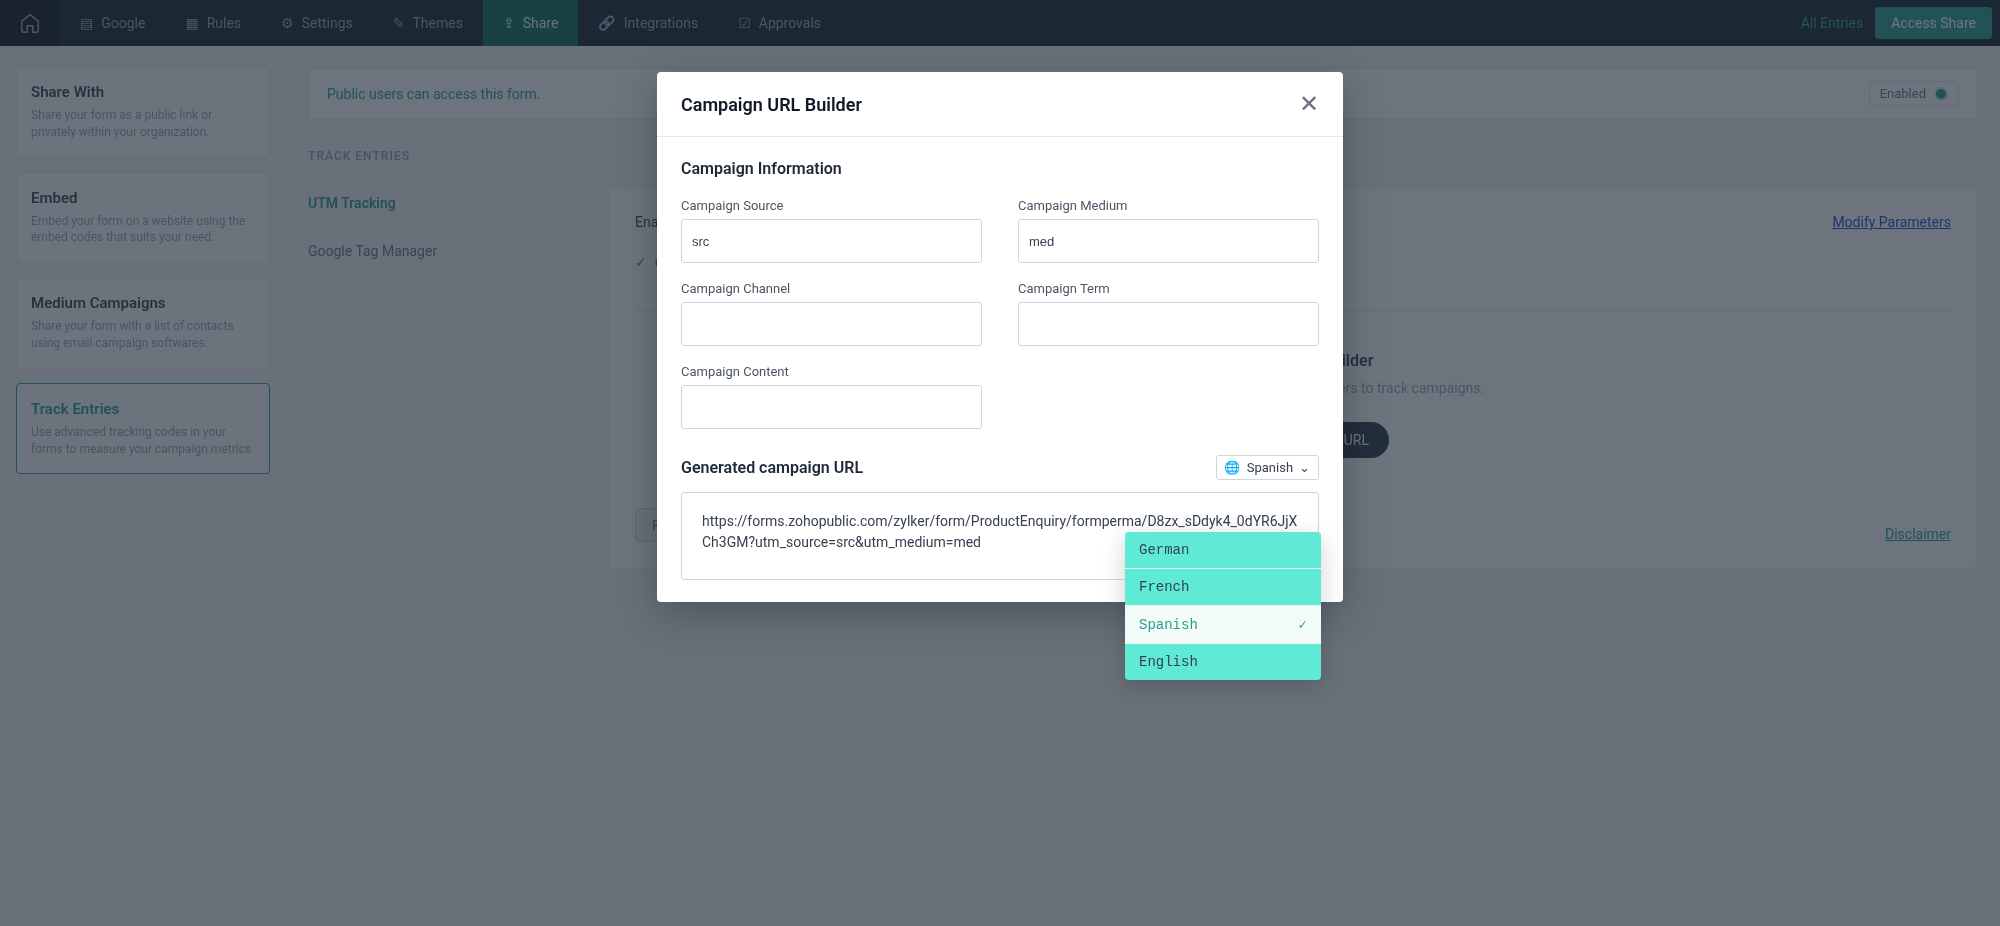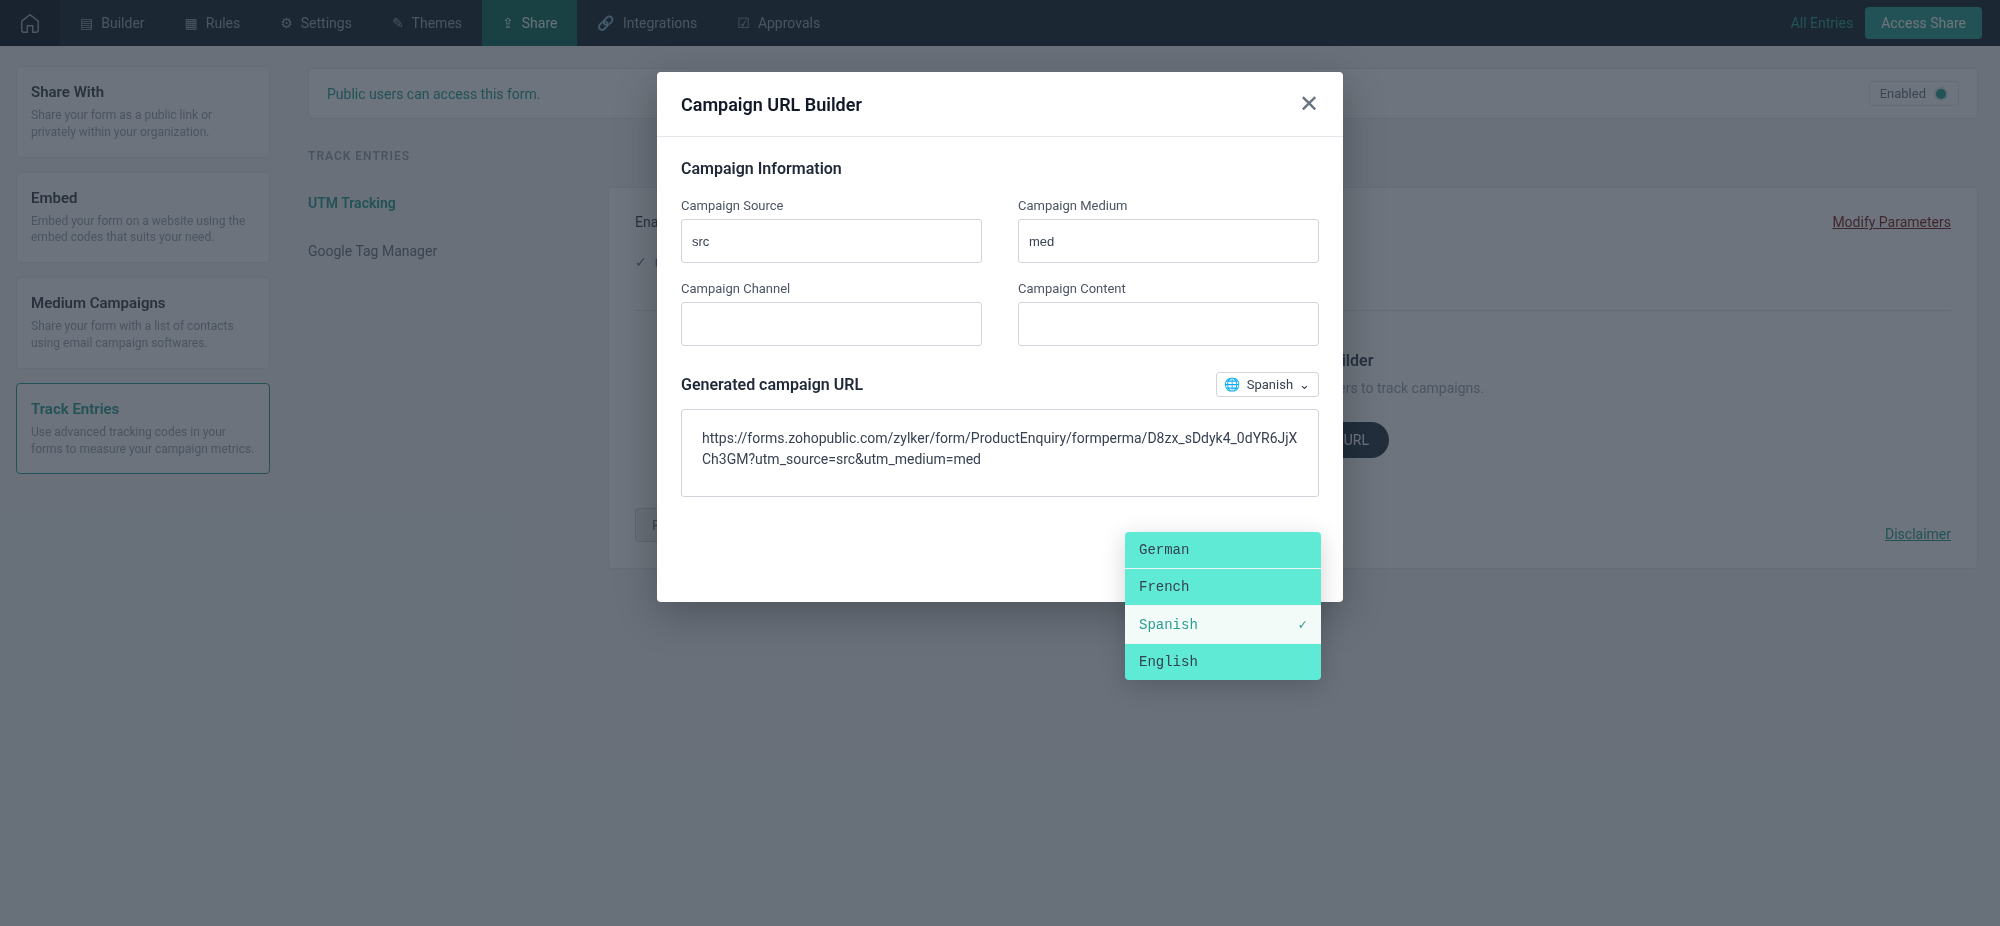--- a/index.html
+++ b/index.html
@@ -3,21 +3,21 @@
 <meta charset="utf-8">
 <style>
 * { box-sizing: border-box; margin: 0; padding: 0; }
 body { font-family: -apple-system, BlinkMacSystemFont, "Segoe UI", Roboto, sans-serif; width: 2000px; height: 926px; overflow: hidden; background: #1e2a38; position: relative; }
 .topbar { display: flex; align-items: center; height: 46px; background: #18242f; color: #c1c8d0; }
 .topbar-left { display: flex; align-items: center; flex: 1; }
 .home { width: 60px; height: 46px; display: flex; align-items: center; justify-content: center; background: #0f1822; }
 .tab { display: flex; align-items: center; padding: 0 20px; height: 46px; color: #9aa6b2; font-size: 14px; cursor: pointer; }
 .tab.active { background: #0f6e5a; color: #e6f5f1; }
 .tab .ic { margin-right: 8px; }
-.topbar-right { display: flex; align-items: center; padding-right: 18px; gap: 12px; }
+.topbar-right { display: flex; align-items: center; padding-right: 8px; gap: 12px; }
 .all-entries { color: #2a9d8f; font-size: 14px; }
 .access { background: #2a9d8f; color: #fff; padding: 8px 16px; border-radius: 4px; font-size: 14px; }
 .workspace { display: flex; height: calc(100% - 46px); background: #f3f4f6; }
 .sidebar { width: 286px; padding: 20px 16px; }
 .side-card { background: #fcfcfd; border-radius: 4px; padding: 16px 14px; margin-bottom: 14px; border: 1px solid #e5e7eb; }
 .side-card.active { border: 1px solid #2a9d8f; }
 .side-card h3 { font-size: 15px; font-weight: 600; color: #3b3f46; margin-bottom: 6px; }
 .side-card.active h3 { color: #2a9d8f; }
 .side-card p { font-size: 12px; line-height: 1.4; color: #9ca3af; }
 .main { flex: 1; padding: 22px; }
@@ -25,21 +25,21 @@
 .banner-text { color: #2a9d8f; font-size: 14px; }
 .enabled { display: flex; align-items: center; gap: 8px; color: #6b7280; font-size: 13px; border: 1px solid #e5e7eb; padding: 4px 10px; border-radius: 4px; }
 .dot { width: 14px; height: 14px; border-radius: 50%; background: #2a9d8f; border: 2px solid #cdece5; }
 .section-label { font-size: 12px; letter-spacing: 1px; color: #9ca3af; font-weight: 600; margin-bottom: 24px; }
 .tabpane { display: flex; gap: 50px; }
 .vtabs { width: 250px; }
 .vtab { font-size: 14px; color: #6b7280; padding: 8px 0; margin-bottom: 16px; cursor: pointer; }
 .vtab.active { color: #2a9d8f; font-weight: 600; }
 .content { flex: 1; background: #fff; border: 1px solid #e5e7eb; border-radius: 4px; padding: 26px; }
 .row1 { display:flex; justify-content: space-between; align-items:center; margin-bottom: 24px; }
-.modify { color: #7f1d1d; font-size: 14px; text-decoration: underline; }
+.modify { color: #1d4ed8; font-size: 14px; text-decoration: underline; }
 .chips { display:flex; gap: 40px; }
 .chip { color: #6b7280; font-size: 14px; display:flex; align-items:center; gap: 8px;}
 .hr { border-top: 1px solid #e5e7eb; margin: 40px 0; }
 .builder-block { text-align:center; }
 .builder-block h3 { font-size: 16px; color: #374151; font-weight: 600; margin-bottom: 10px; }
 .builder-block p { font-size: 14px; color: #9ca3af; margin-bottom: 26px; }
 .gen-btn { background: #2a3746; color: #fff; padding: 10px 20px; border-radius: 20px; font-size: 14px; display:inline-block; }
 .remove-btn { border: 1px solid #d1d5db; color: #6b7280; font-size: 14px; padding: 8px 16px; border-radius: 4px; margin-top: 50px; }
 .disclaimer { float:right; color: #2a9d8f; font-size: 14px; text-decoration: underline; }
 
@@ -70,21 +70,21 @@
 
 <div class="topbar">
   <div class="topbar-left">
     <div class="home">
       <svg width="22" height="22" viewBox="0 0 24 24" fill="none" stroke="#9aa6b2" stroke-width="1.6">
           <path d="M3 10l9-7 9 7v10a2 2 0 0 1-2 2h-4v-7h-6v7H5a2 2 0 0 1-2-2z"></path>
         </svg>
     </div>
     <div class="tab">
         <span class="ic">▤</span>
-        <span>Builder</span>
+        <span>Google</span>
       </div>
     <div class="tab">
         <span class="ic">▦</span>
         <span>Rules</span>
       </div>
     <div class="tab">
         <span class="ic">⚙</span>
         <span>Settings</span>
       </div>
     <div class="tab">
@@ -186,20 +186,24 @@
         </div>
         <div class="field">
           <label>Campaign Medium</label>
           <input value="med" style="">
         </div>
         <div class="field">
           <label>Campaign Channel</label>
           <input value="" style="">
         </div>
         <div class="field">
+          <label>Campaign Term</label>
+          <input value="" style="">
+        </div>
+        <div class="field">
           <label>Campaign Content</label>
           <input value="" style="">
         </div>
       </div>
       <div class="gen-row">
         <h3>Generated campaign URL</h3>
         <div class="lang">
           <span>🌐</span>
           <span>Spanish</span>
           <span>⌄</span>

